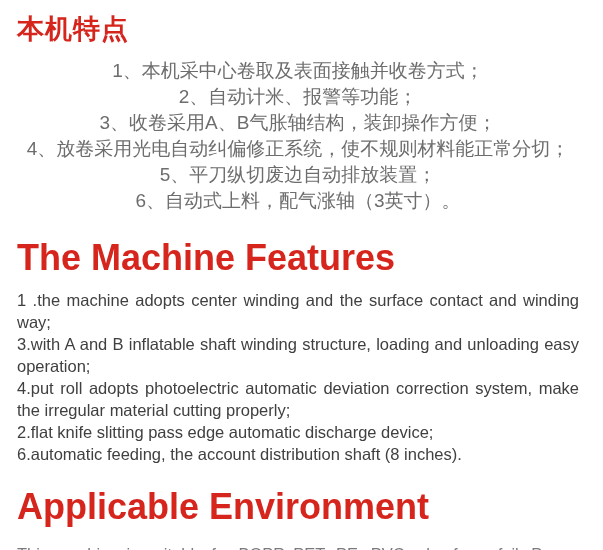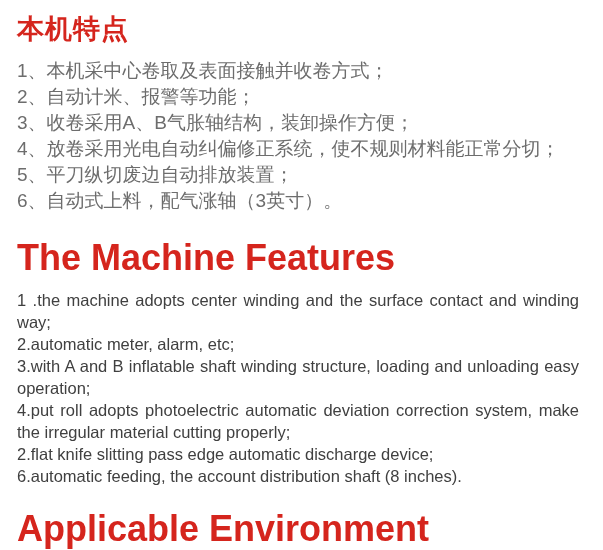--- a/index.html
+++ b/index.html
@@ -41,20 +41,21 @@
   }
   .cn-list {
     margin: 0;
   }
   .cn-item {
     margin: 0;
     font-size: 19px;
     line-height: 26px;
     color: #6d6d6d;
     white-space: nowrap;
+    text-align: center;
   }
   .en-list {
     margin: 0;
   }
   .en-item {
     margin: 0;
     font-size: 16.5px;
     line-height: 22px;
     color: #404040;
     text-align: justify;
@@ -80,21 +81,20 @@
     <p class="cn-item">3、收卷采用A、B气胀轴结构，装卸操作方便；</p>
     <p class="cn-item">4、放卷采用光电自动纠偏修正系统，使不规则材料能正常分切；</p>
     <p class="cn-item">5、平刀纵切废边自动排放装置；</p>
     <p class="cn-item">6、自动式上料，配气涨轴（3英寸）。</p>
   </div>
 
   <h2 class="heading heading-en features">The Machine Features</h2>
 
   <div class="en-list">
     <p class="en-item">1 .the machine adopts center winding and the surface contact and winding way;</p>
-    <p class="en-item">2.automatic meter, alarm, etc;</p>
     <p class="en-item">3.with A and B inflatable shaft winding structure, loading and unloading easy operation;</p>
     <p class="en-item">4.put roll adopts photoelectric automatic deviation correction system, make the irregular material cutting properly;</p>
     <p class="en-item">2.flat knife slitting pass edge automatic discharge device;</p>
     <p class="en-item">6.automatic feeding, the account distribution shaft (8 inches).</p>
   </div>
 
   <h2 class="heading heading-en environment">Applicable Environment</h2>
 
   <p class="env-paragraph">This machine is suitable for BOPR PET, PE, PVC, alumfnum foil, Paper, insulation material vermicell.</p>
 

